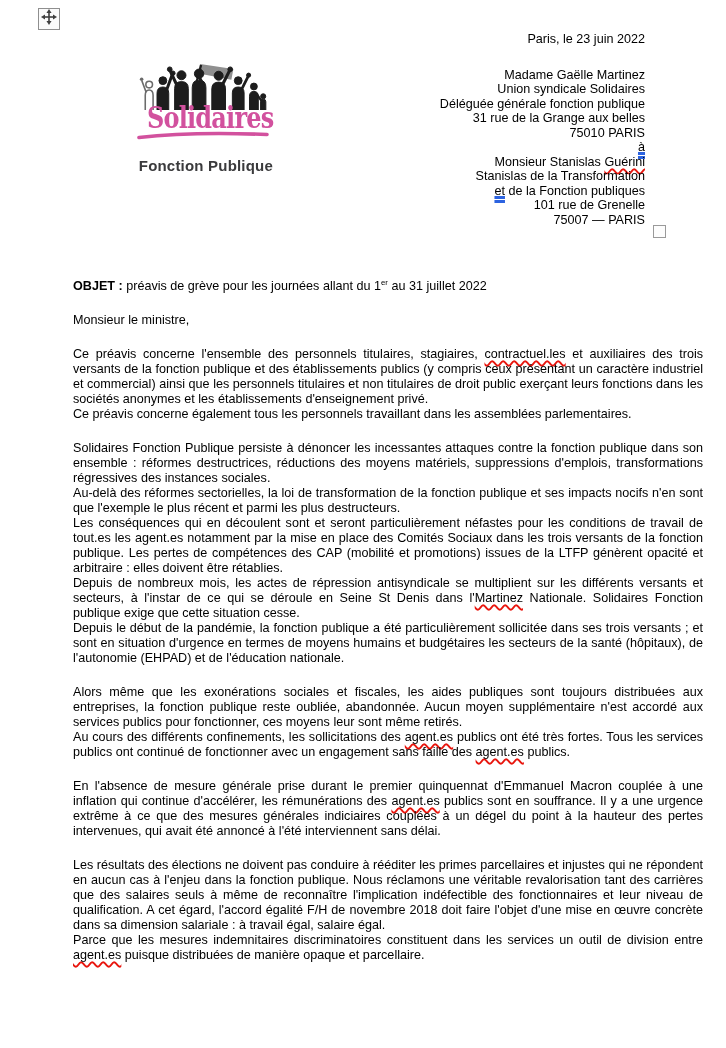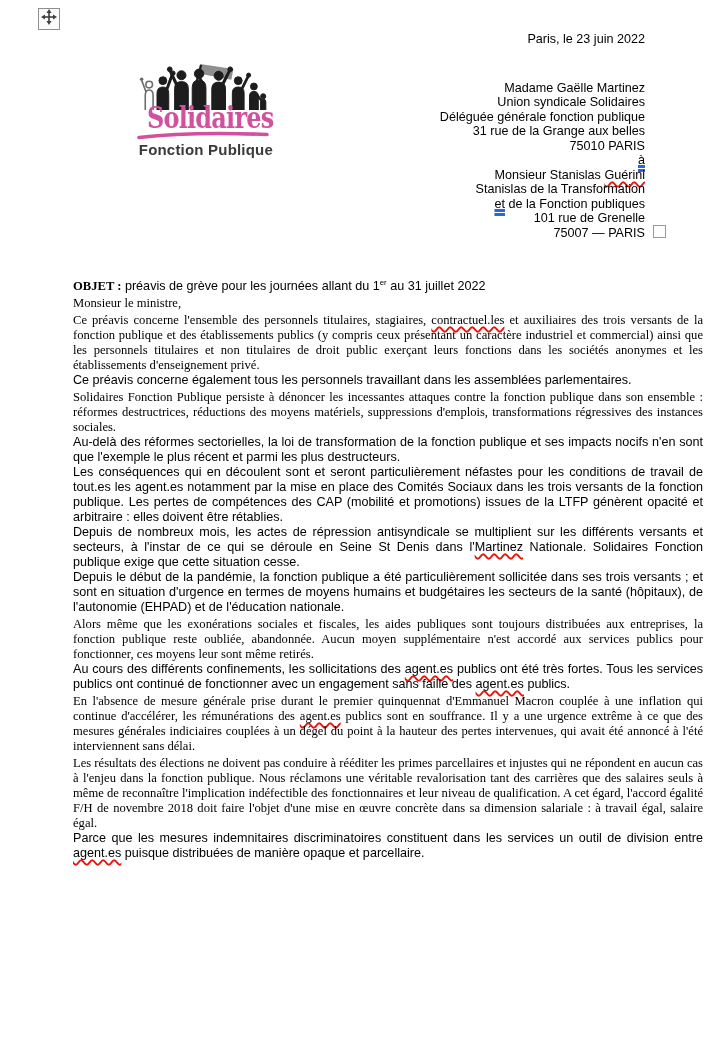--- a/index.html
+++ b/index.html
@@ -23,37 +23,37 @@
   .logo .brand{
     font-family:"DejaVu Serif", serif;font-weight:bold;
     font-size:30px;line-height:30px;letter-spacing:-1px;
     color:var(--brand-color,#d2519e);
     transform:scaleX(.8);transform-origin:center;
     margin-top:-7px;white-space:nowrap;
   }
   .logo .swoosh{display:block;margin:-2px auto 0;}
   .logo .brand-sub{
     font-size:15px;font-weight:bold;letter-spacing:.2px;
-    color:var(--brand-sub-color,#3a3a3c);margin-top:1px;white-space:nowrap;
+    color:var(--brand-sub-color,#3a3a3c);margin-top:17px;white-space:nowrap;
   }
   
   .header-right{
     position:absolute;top:32px;right:81px;text-align:right;
     font-size:12.6px;line-height:14.5px;
   }
-  .date-line{margin-bottom:34px;}
+  .date-line{margin-bottom:21px;}
   .addr-line{white-space:nowrap;}
   
   .letter-body{
     position:absolute;left:73px;top:279px;width:630px;
     font-size:12.6px;line-height:15px;
   }
   .para{margin:0;text-align:justify;}
-  .para.gap{margin-top:2px;font-family:Liberation Serif, serif;}
-  .b{font-weight:bold;font-family:Liberation Serif, serif;}
+  .para.gap{margin-top:19px;}
+  .b{font-weight:bold;}
   sup{font-size:.62em;vertical-align:super;line-height:0;}
   .spell{
     text-decoration:underline;text-decoration-style:wavy;
     text-decoration-color:var(--spell-color,#e8150d);
     text-decoration-thickness:1.5px;text-underline-offset:2px;
     text-decoration-skip-ink:none;
   }
   .grammar{
     text-decoration:underline;text-decoration-style:double;
     text-decoration-color:var(--grammar-color,#2c63e0);

